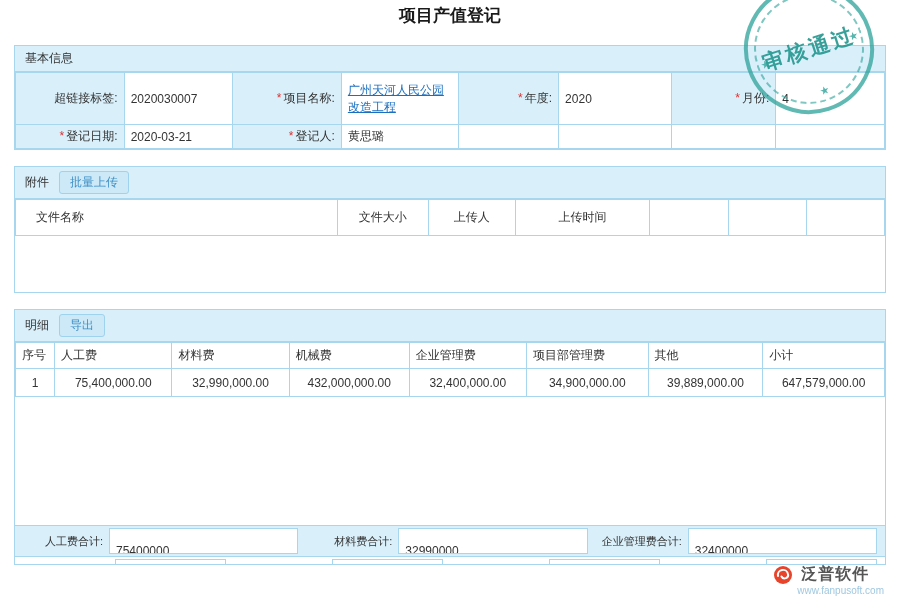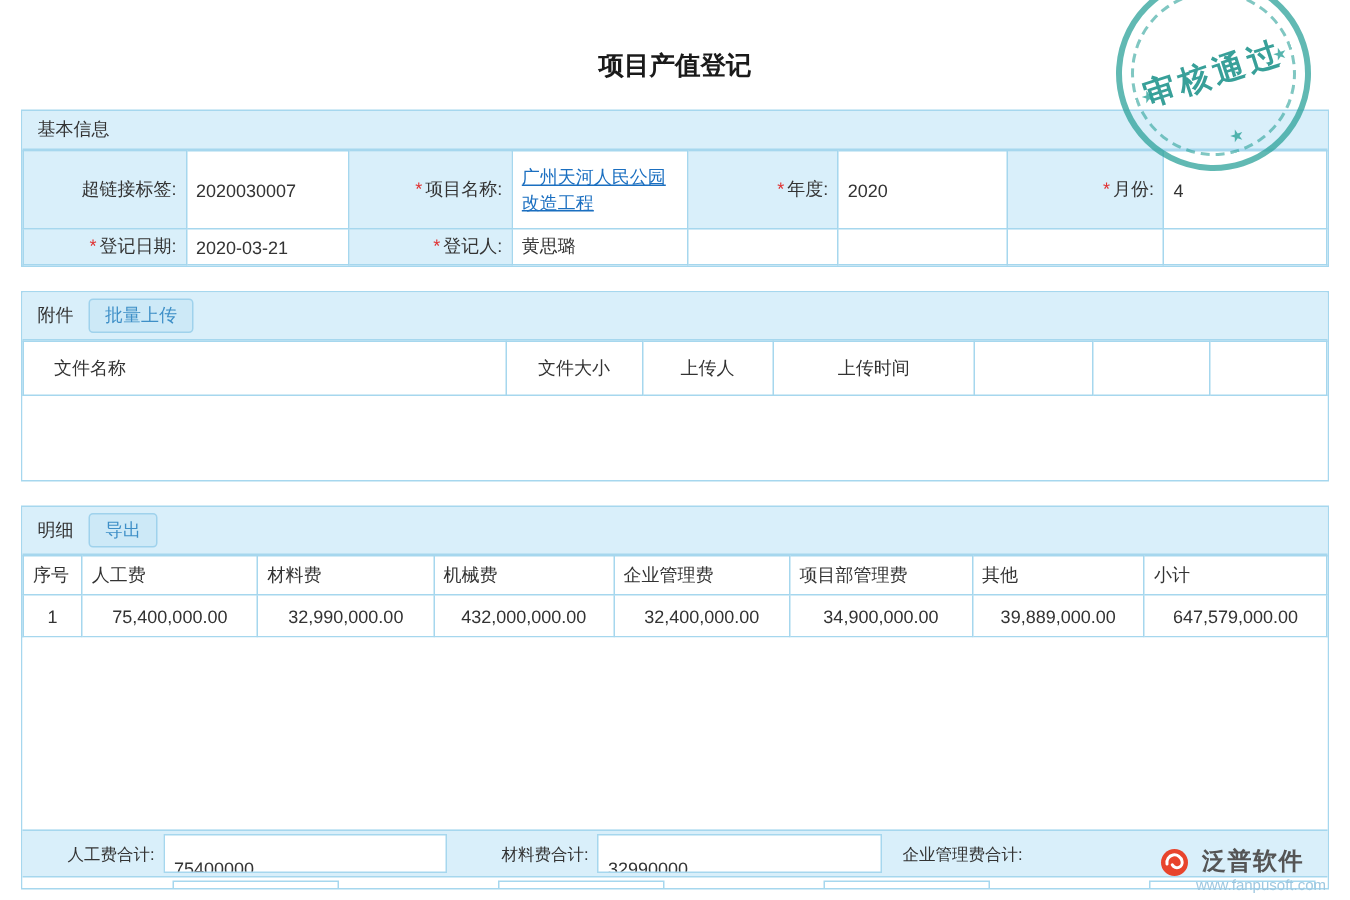--- a/index.html
+++ b/index.html
@@ -8,21 +8,21 @@
     font-family: "Liberation Sans", sans-serif;
     background: #ffffff;
     color: #333;
     position: relative;
     overflow: hidden;
   }
   .page-title {
     text-align: center;
     font-size: 17px;
     font-weight: bold;
-    padding-top: 32px;
+    padding-top: 4px;
     color: #1a1a1a;
   }
   
   .stamp {
     position: absolute;
     top: -16px;
     right: 26px;
     width: 130px;
     height: 130px;
     border: 4px solid rgba(44,162,154,0.75);
@@ -292,20 +292,21 @@
     <div class="total-group">
       <span class="total-label">人工费合计:</span>
       <span class="total-input">75400000</span>
     </div>
     <div class="total-group">
       <span class="total-label">材料费合计:</span>
       <span class="total-input">32990000</span>
     </div>
     <div class="total-group">
       <span class="total-label">企业管理费合计:</span>
+      <span class="total-input">32400000</span>
     </div>
   </div>
   <div class="partial-row">
     <div class="partial-box"></div>
     <div class="partial-box"></div>
     <div class="partial-box"></div>
     <div class="partial-box"></div>
   </div>
 </div>
 

